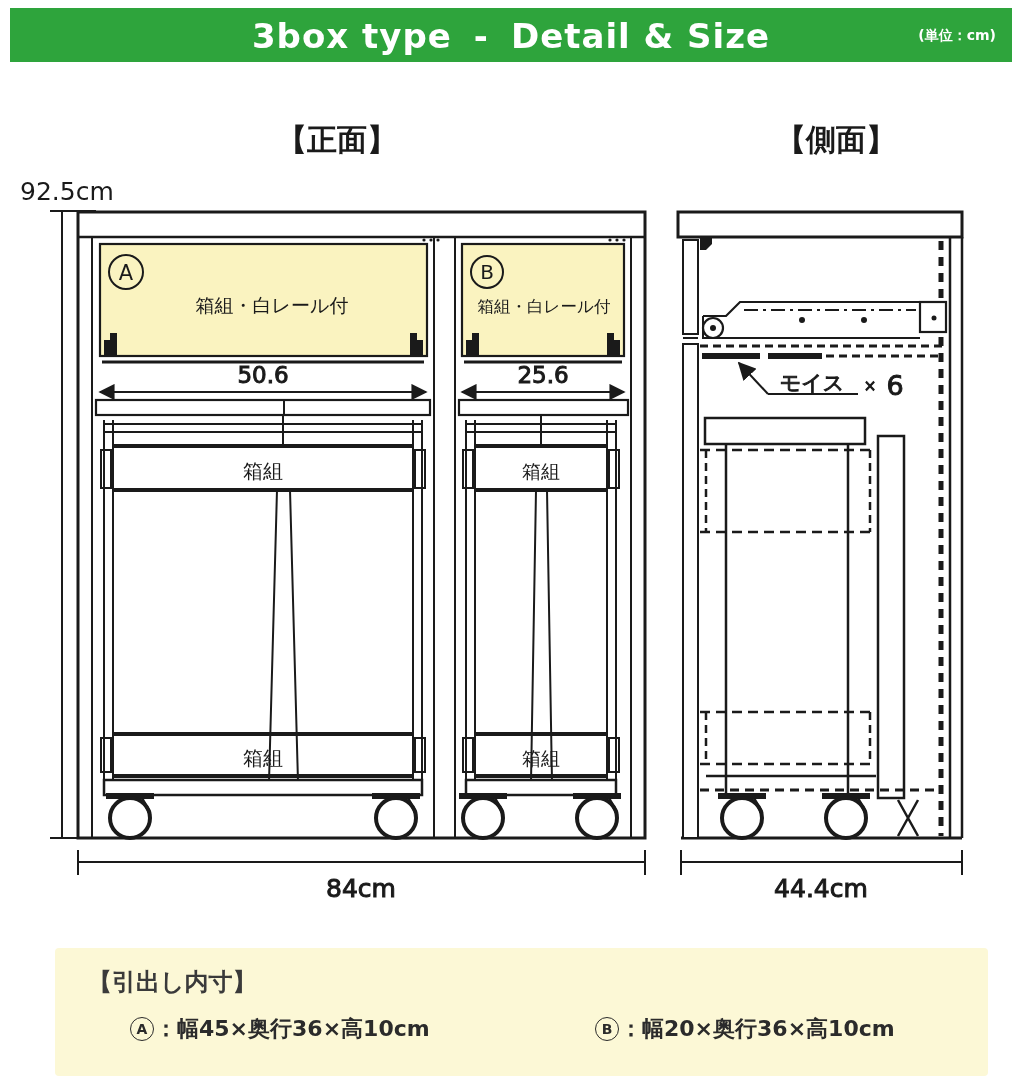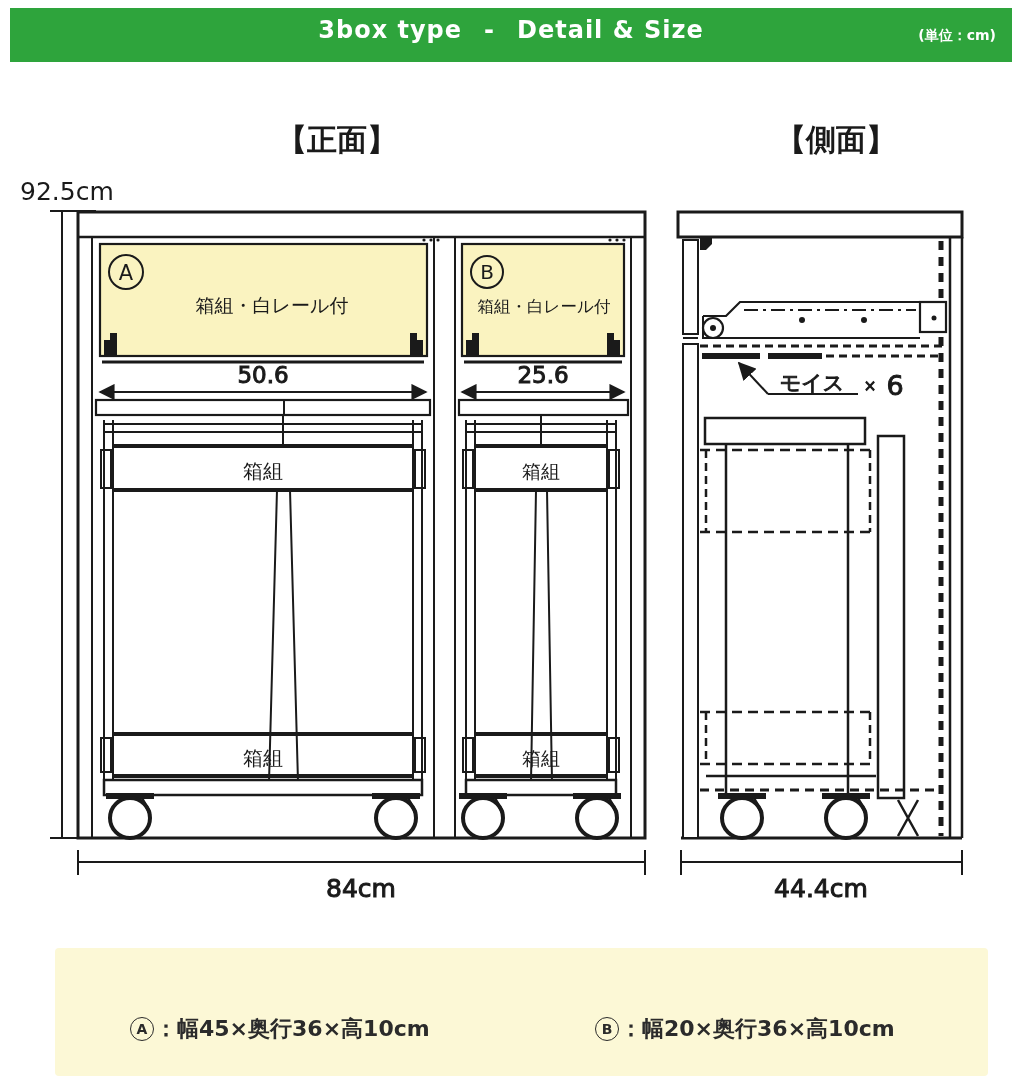--- a/index.html
+++ b/index.html
@@ -2,21 +2,21 @@
 <html><head>
 <meta charset="utf-8">
 <style>
   html,body{margin:0;padding:0;background:#ffffff;}
   .page{
     position:relative;width:1022px;height:1080px;background:#ffffff;
     font-family:"DejaVu Sans","Liberation Sans",sans-serif;overflow:hidden;
   }
   
   .header{position:absolute;left:10px;top:8px;width:1002px;height:54px;background:#2EA43C;color:#fff;}
-  .header-title{position:absolute;left:0;top:8px;width:100%;text-align:center;font-size:24px;font-weight:bold;letter-spacing:1px;white-space:nowrap;}
+  .header-title{position:absolute;left:0;top:8px;width:100%;text-align:center;font-size:34px;font-weight:bold;letter-spacing:1px;white-space:nowrap;}
   .header-title .dash{display:inline-block;margin:0 22px;}
   .header-unit{position:absolute;right:16px;top:19px;font-size:14px;font-weight:bold;}
   
   .diagram{position:absolute;left:0;top:0;width:1022px;height:1080px;}
   .diagram text{fill:#1a1a1a;}
   .vtitle{fill:#3c3c3c;font-weight:600;}
   
   .note-box{position:absolute;left:55px;top:948px;width:933px;height:128px;background:#FCF8D6;border-radius:4px;}
   .note-title{position:absolute;left:33px;top:18px;font-size:24px;color:#3a3a3a;font-weight:600;}
   .note-item{position:absolute;top:66px;display:flex;align-items:center;font-size:22px;color:#2b2b2b;font-weight:600;white-space:nowrap;}
@@ -186,20 +186,21 @@
         <use href="#caster" transform="translate(846,818)"></use>
         <path d="M898,800 L918,836 M918,800 L898,836" stroke-width="2.5"></path>
       </g>
 
       <path d="M681,862 H962 M681,850 V875 M962,850 V875" stroke-width="2"></path>
       <text x="821" y="897" font-size="25" text-anchor="middle" fill="#1a1a1a">44.4cm</text>
     </g>
   </svg>
 
   <div class="note-box">
+    <div class="note-title">【引出し内寸】</div>
     <div class="note-item note-item-a">
       <span class="badge">A</span>
       <span>：幅45×奥行36×高10cm</span>
     </div>
     <div class="note-item note-item-b">
       <span class="badge">B</span>
       <span>：幅20×奥行36×高10cm</span>
     </div>
   </div>
 

